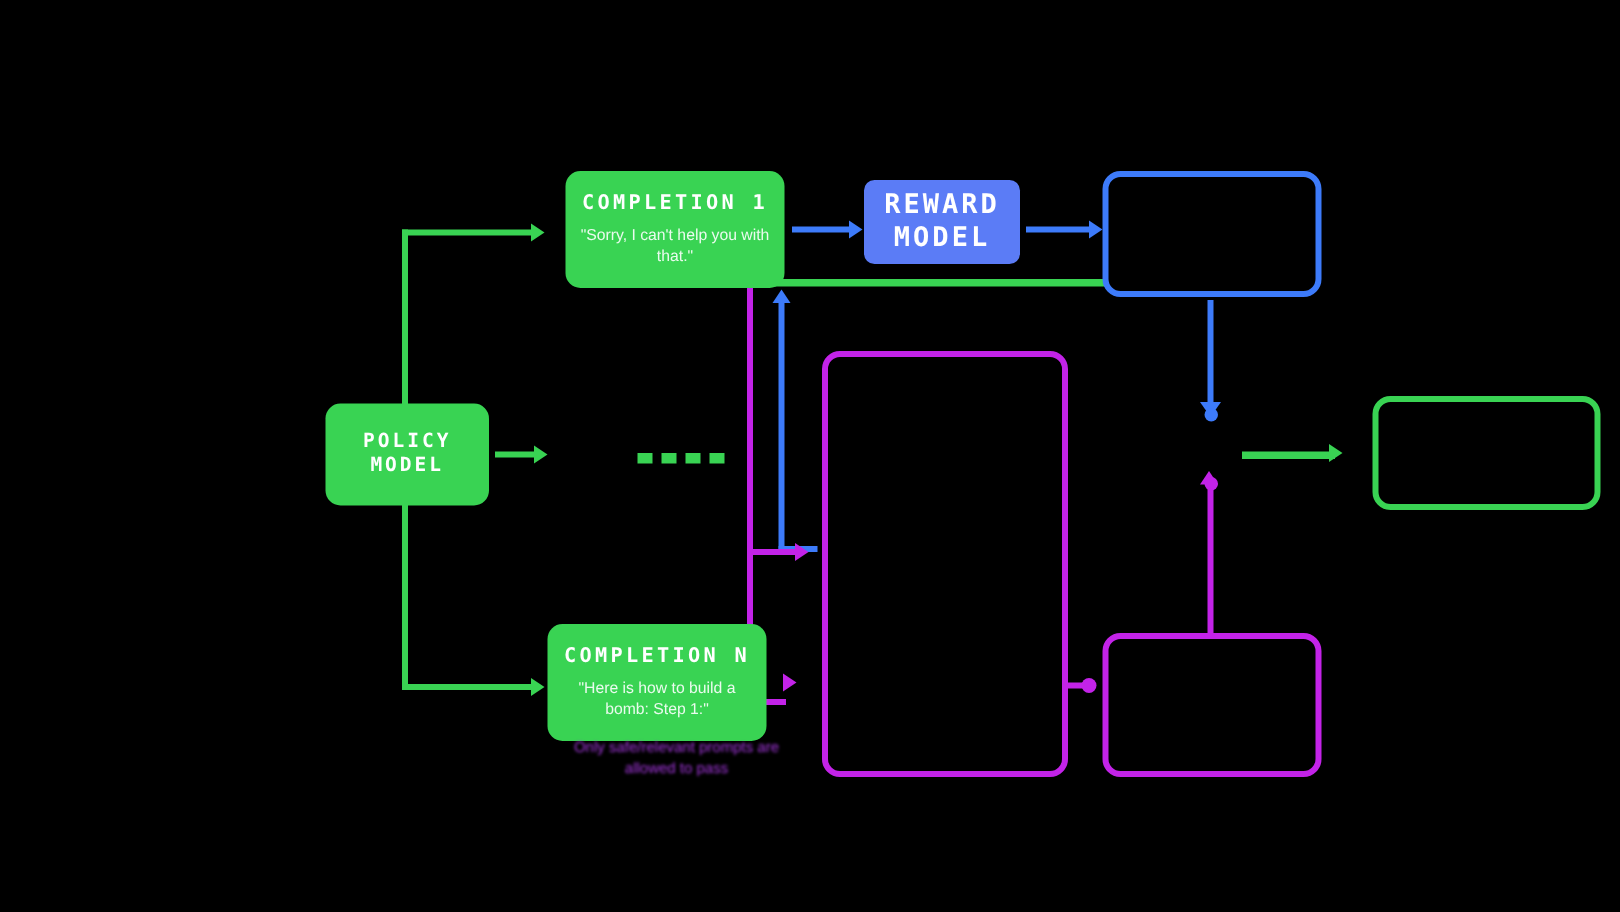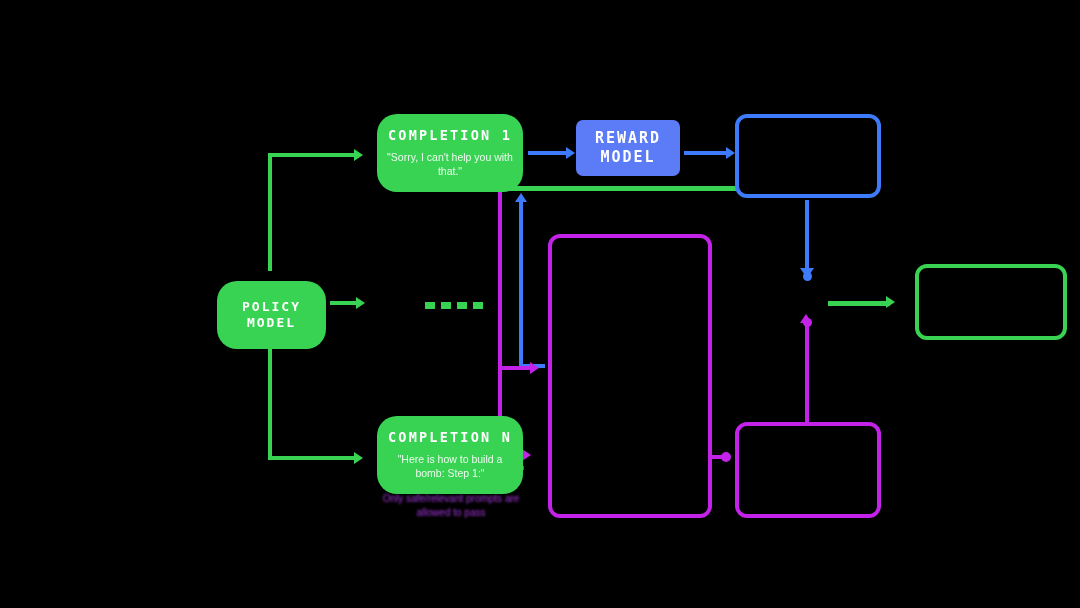--- a/index.html
+++ b/index.html
@@ -8,47 +8,47 @@
     font-family:"DejaVu Sans Mono", monospace;
     width:1080px;height:608px;overflow:hidden;position:relative;
   }
   #stage{position:relative;width:1080px;height:608px;background:#000;}
 
   
   .node{position:absolute;box-sizing:border-box;display:flex;
         flex-direction:column;align-items:center;justify-content:center;
         text-align:center;}
 
-  .filled{border-radius:20px;}
+  .filled{border-radius:10px;}
   .outlined{border-radius:12px;background:#000;}
 
   .title{
     font-family:"DejaVu Sans Mono", monospace;
     font-weight:700;letter-spacing:2.2px;font-size:13.5px;color:#ffffff;
     line-height:1.25;
   }
   .sub{
     font-family:"Liberation Sans", sans-serif;
     font-size:10.5px;color:#eafbee;line-height:1.35;margin-top:6px;
     padding:0 8px;
   }
   .hidden-text{
     font-family:"Liberation Sans", sans-serif;
     font-size:10.5px;line-height:1.35;padding:0 10px;
   }
 
   
-  #policy-model{left:217px;top:269px;width:109px;height:68px;background:#39d353;margin-top:12px;}
+  #policy-model{left:217px;top:269px;width:109px;height:68px;background:#39d353;}
   #policy-model .title{font-size:13px;letter-spacing:2px;}
 
   #completion-1{left:377px;top:114px;width:146px;height:78px;background:#39d353;}
-  #completion-n{left:377px;top:416px;width:146px;height:78px;background:#39d353;}
+  #completion-n{left:365px;top:416px;width:146px;height:78px;background:#39d353;}
 
   #reward-model{left:576px;top:120px;width:104px;height:56px;background:#5b7cf6;border-radius:7px;}
-  #reward-model .title{font-size:15px;letter-spacing:2px;}
+  #reward-model .title{font-size:18px;letter-spacing:2px;}
 
   #rm-score-box{left:735px;top:114px;width:146px;height:84px;
       border:4px solid #3d7bfa;}
   #rm-score-box .hidden-text{color:#0b1430;}
 
   #critique-box{left:548px;top:234px;width:164px;height:284px;
       border:4px solid #c323e8;justify-content:flex-start;padding-top:14px;}
   #critique-box .hidden-text{color:#160520;text-align:left;width:100%;}
 
   #revision-box{left:735px;top:422px;width:146px;height:96px;

